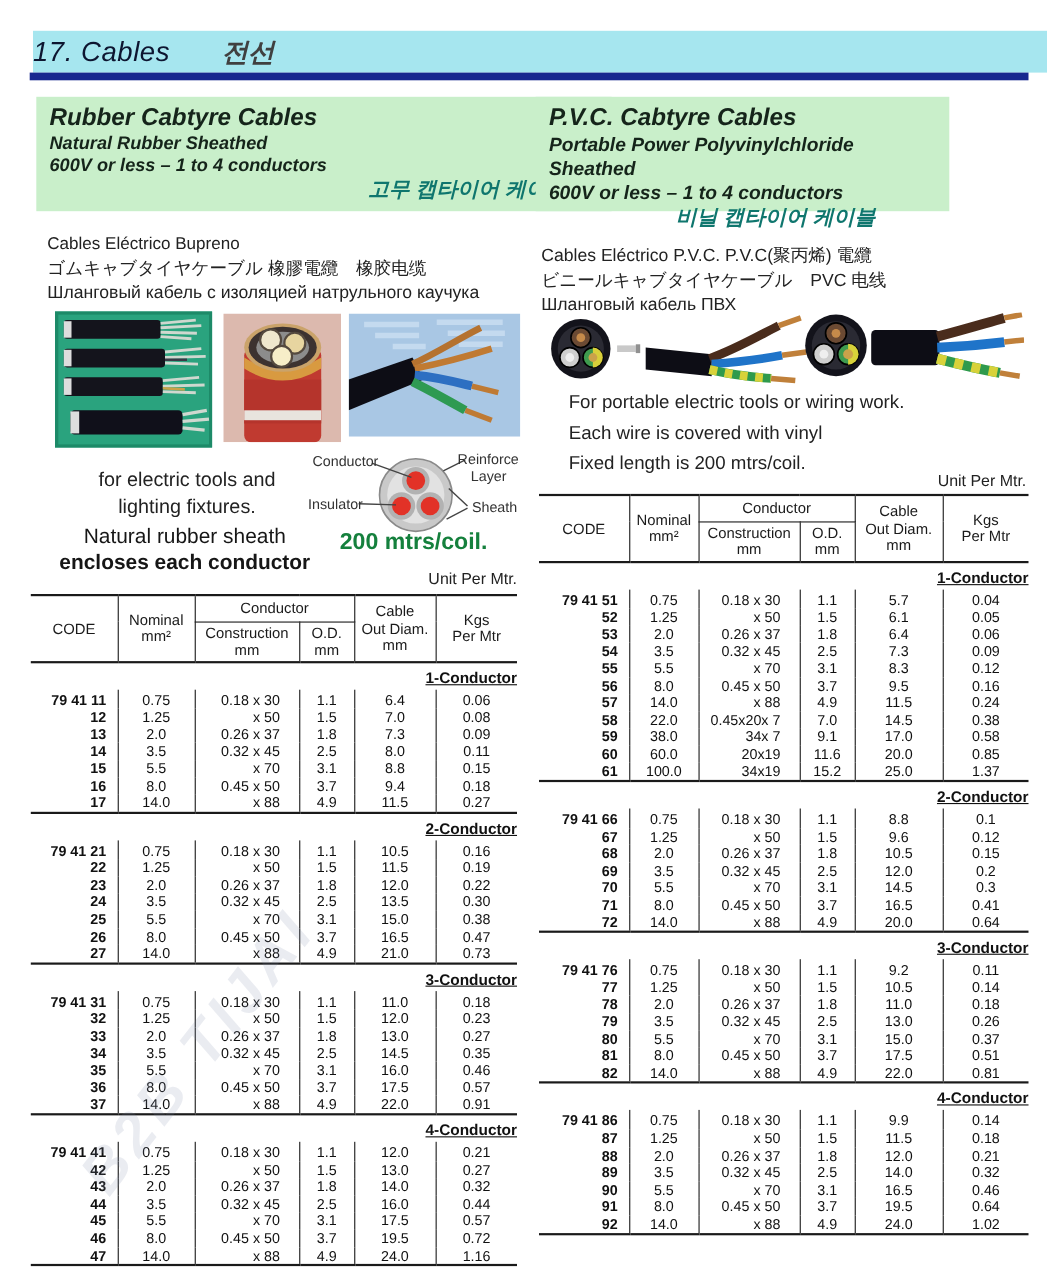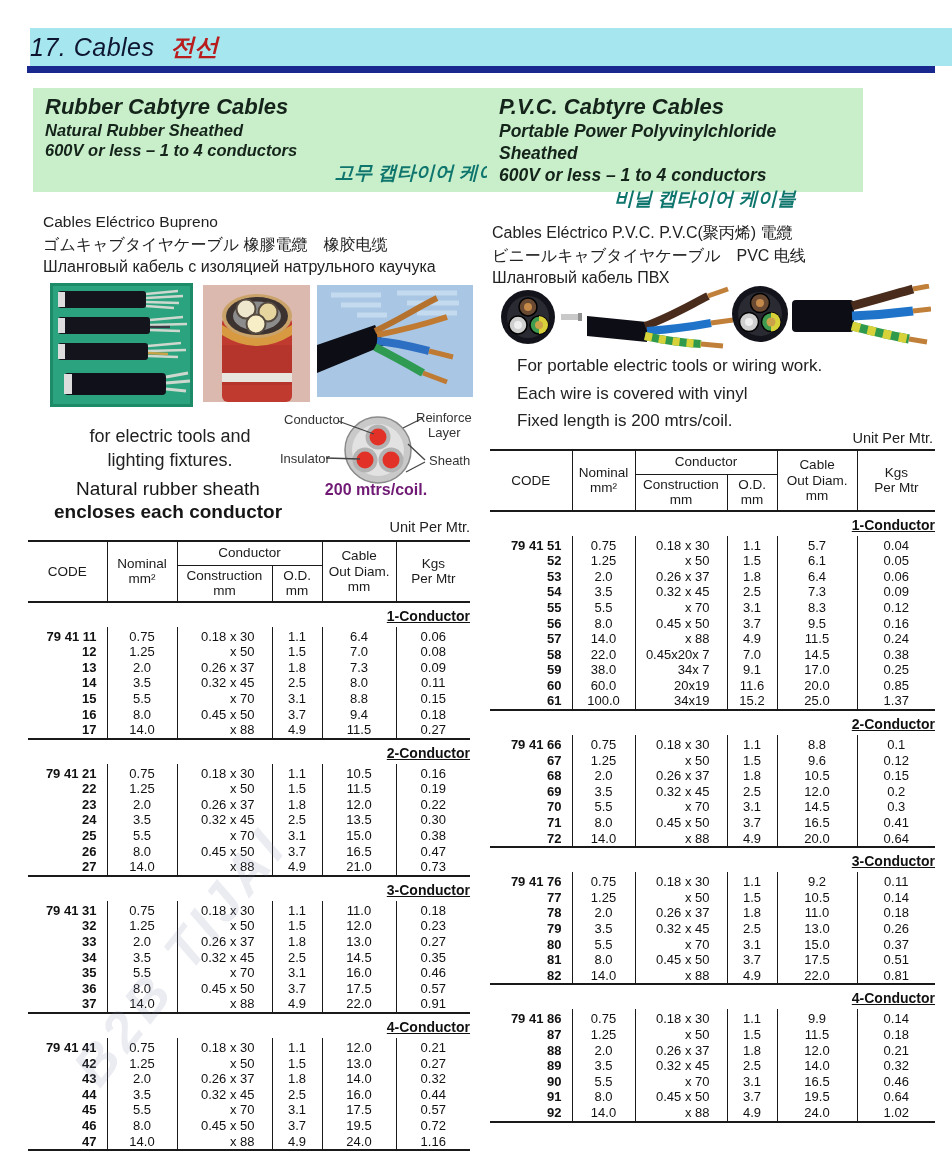--- a/index.html
+++ b/index.html
@@ -3,21 +3,21 @@
 <meta charset="utf-8">
 <style>
   *{box-sizing:border-box;margin:0;padding:0}
   html,body{width:952px;height:1152px}
   body{position:relative;background:#fff;font-family:"Liberation Sans","DejaVu Sans",sans-serif;color:#1a1a1a;overflow:hidden}
   .abs{position:absolute}
 
   
   .topbar{left:30px;top:28px;width:922px;height:38px;background:#a6e6ef;display:flex;align-items:center}
   .topbar .t1{font-size:25px;font-weight:normal;font-style:italic;color:#0d1530;padding-left:0;letter-spacing:.5px}
-  .topbar .t2{font-size:24px;font-weight:bold;font-style:italic;color:#b91c1c;margin-left:16px}
+  .topbar .t2{font-size:24px;font-weight:bold;font-style:italic;color:#404040;margin-left:47px}
   .toprule{left:27px;top:66px;width:908px;height:7px;background:#18288f}
 
   
   .greenbox{background:#c9efca;padding:5px 12px 4px}
   .gb-left{left:33px;top:88px;width:523px;height:104px}
   .gb-right{left:487px;top:88px;width:376px;height:104px}
   .gb-title{font-size:22px;font-weight:bold;font-style:italic;color:#15241a;line-height:27px}
   .gb-sub{font-size:16.5px;font-weight:bold;font-style:italic;color:#15241a;line-height:20px}
   .gb-kr{font-size:19px;font-weight:bold;font-style:italic;color:#0f766e;line-height:26px}
   .gb-left .gb-kr{text-align:right;padding-right:28px}
@@ -27,21 +27,21 @@
   .desc{font-size:16px;line-height:22.5px;color:#222}
   .desc-left{left:43px;top:211px;width:430px}
   .desc-right{left:492px;top:222px;width:440px}
 
   
   .note1{left:55px;top:424px;width:230px;text-align:center;font-size:18px;line-height:24px;color:#222}
   .note2{left:35px;top:477px;width:266px;text-align:center;font-size:19px;line-height:23px;color:#161616}
   .note2 .b{font-weight:bold}
   .notes-right{left:517px;top:352px;width:380px;font-size:17px;line-height:27.5px;color:#222}
 
-  .caption200{left:286px;top:481px;width:180px;text-align:center;font-size:16px;font-weight:bold;color:#701a75}
+  .caption200{left:286px;top:481px;width:180px;text-align:center;font-size:21px;font-weight:bold;color:#15803d}
 
   .unit{font-size:14.5px;color:#222;text-align:right}
   .unit-left{left:330px;top:519px;width:140px}
   .unit-right{left:793px;top:430px;width:140px}
 
   
   .tbl-wrap-left{left:28px;top:540px;width:442px}
   .tbl-wrap-right{left:490px;top:449px;width:445px}
   table.cat{border-collapse:collapse;width:100%;table-layout:fixed;font-size:13px;color:#111}
   table.cat th{font-weight:normal;font-size:13.5px;white-space:pre-line;line-height:1.15;
@@ -614,21 +614,21 @@
           <td class="c3">7.0</td>
           <td class="c4">14.5</td>
           <td class="c5">0.38</td>
         </tr>
         <tr>
           <td class="c0">59</td>
           <td class="c1">38.0</td>
           <td class="c2">34x 7</td>
           <td class="c3">9.1</td>
           <td class="c4">17.0</td>
-          <td class="c5">0.25</td>
+          <td class="c5">0.58</td>
         </tr>
         <tr>
           <td class="c0">60</td>
           <td class="c1">60.0</td>
           <td class="c2">20x19</td>
           <td class="c3">11.6</td>
           <td class="c4">20.0</td>
           <td class="c5">0.85</td>
         </tr>
         <tr class="last">

